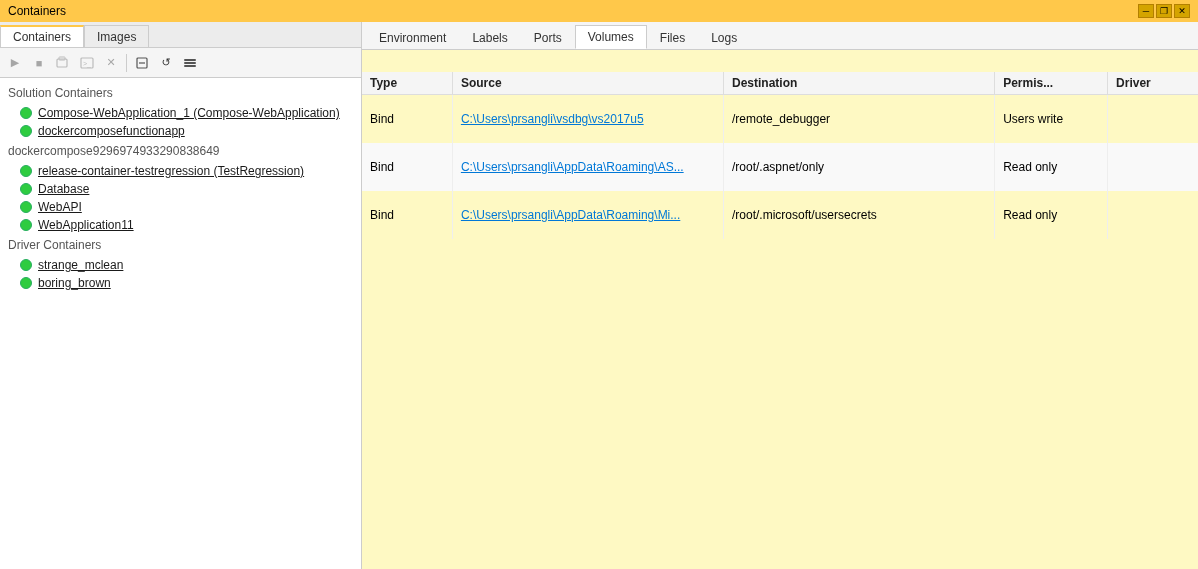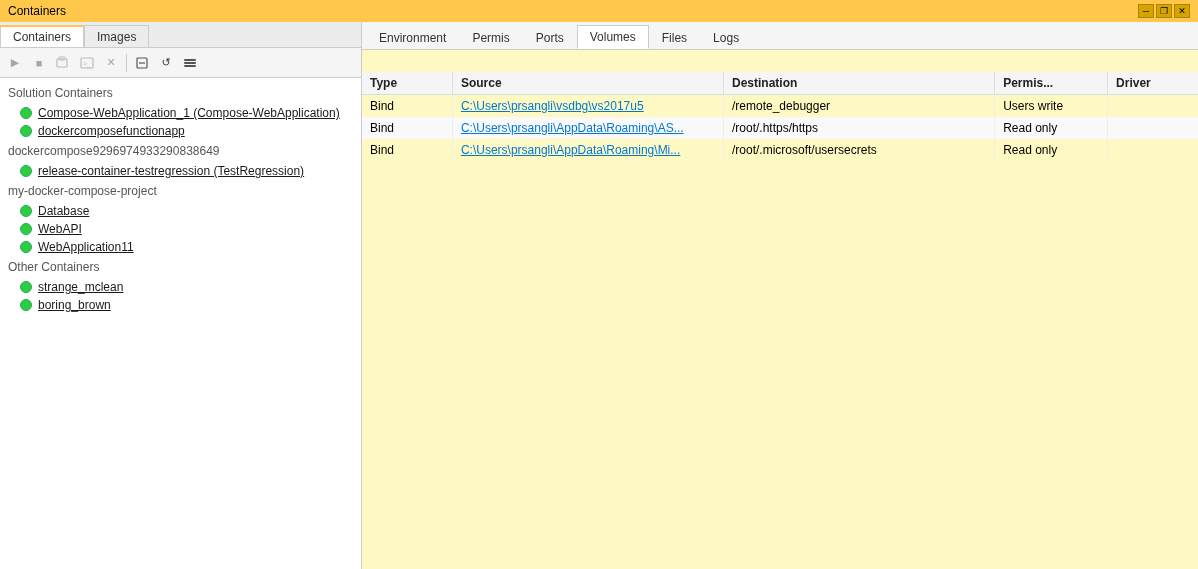--- a/index.html
+++ b/index.html
@@ -198,21 +198,21 @@
       font-weight: 600;
       color: #222;
       border-right: 1px solid #ddd;
       cursor: pointer;
       user-select: none;
     }
     .data-table th:last-child {
       border-right: none;
     }
     .data-table td {
-      padding: 4px 8px;
+      padding: 17px 8px;
       border-right: 1px solid #eee;
       vertical-align: middle;
       white-space: nowrap;
       overflow: hidden;
       text-overflow: ellipsis;
       max-width: 240px;
     }
     .data-table td:last-child {
       border-right: none;
     }
@@ -296,52 +296,51 @@
         <div class="green-circle"></div>
         <span>dockercomposefunctionapp</span>
       </div>
 
       <div class="group-header">dockercompose929697493329083864​9</div>
       <div class="tree-item">
         <div class="green-circle"></div>
         <span>release-container-testregression (TestRegression)</span>
       </div>
 
-      <div class="group-header">my-docker-compose-project</div>
       <div class="tree-item">
         <div class="green-circle"></div>
         <span>Database</span>
       </div>
       <div class="tree-item">
         <div class="green-circle"></div>
         <span>WebAPI</span>
       </div>
       <div class="tree-item">
         <div class="green-circle"></div>
         <span>WebApplication11</span>
       </div>
 
-      <div class="group-header">Other Containers</div>
+      <div class="group-header">Driver Containers</div>
       <div class="tree-item">
         <div class="green-circle"></div>
         <span>strange_mclean</span>
       </div>
       <div class="tree-item">
         <div class="green-circle"></div>
         <span>boring_brown</span>
       </div>
 
     </div>
   </div>
 
   <div class="right-panel">
 
     <div class="right-tab-bar">
       <div class="right-tab">Environment</div>
-      <div class="right-tab">Permis</div>
+      <div class="right-tab">Labels</div>
       <div class="right-tab">Ports</div>
       <div class="right-tab active">Volumes</div>
       <div class="right-tab">Files</div>
       <div class="right-tab">Logs</div>
     </div>
 
     <div class="table-wrapper">
       <table class="data-table">
         <thead>
           <tr>
@@ -360,21 +359,21 @@
             </td>
             <td>/remote_debugger</td>
             <td>Users write</td>
             <td></td>
           </tr>
           <tr>
             <td>Bind</td>
             <td>
               <span class="link-text">C:\Users\prsangli\AppData\Roaming\AS...</span>
             </td>
-            <td>/root/.https/https</td>
+            <td>/root/.aspnet/only</td>
             <td>Read only</td>
             <td></td>
           </tr>
           <tr>
             <td>Bind</td>
             <td>
               <span class="link-text">C:\Users\prsangli\AppData\Roaming\Mi...</span>
             </td>
             <td>/root/.microsoft/usersecrets</td>
             <td>Read only</td>

